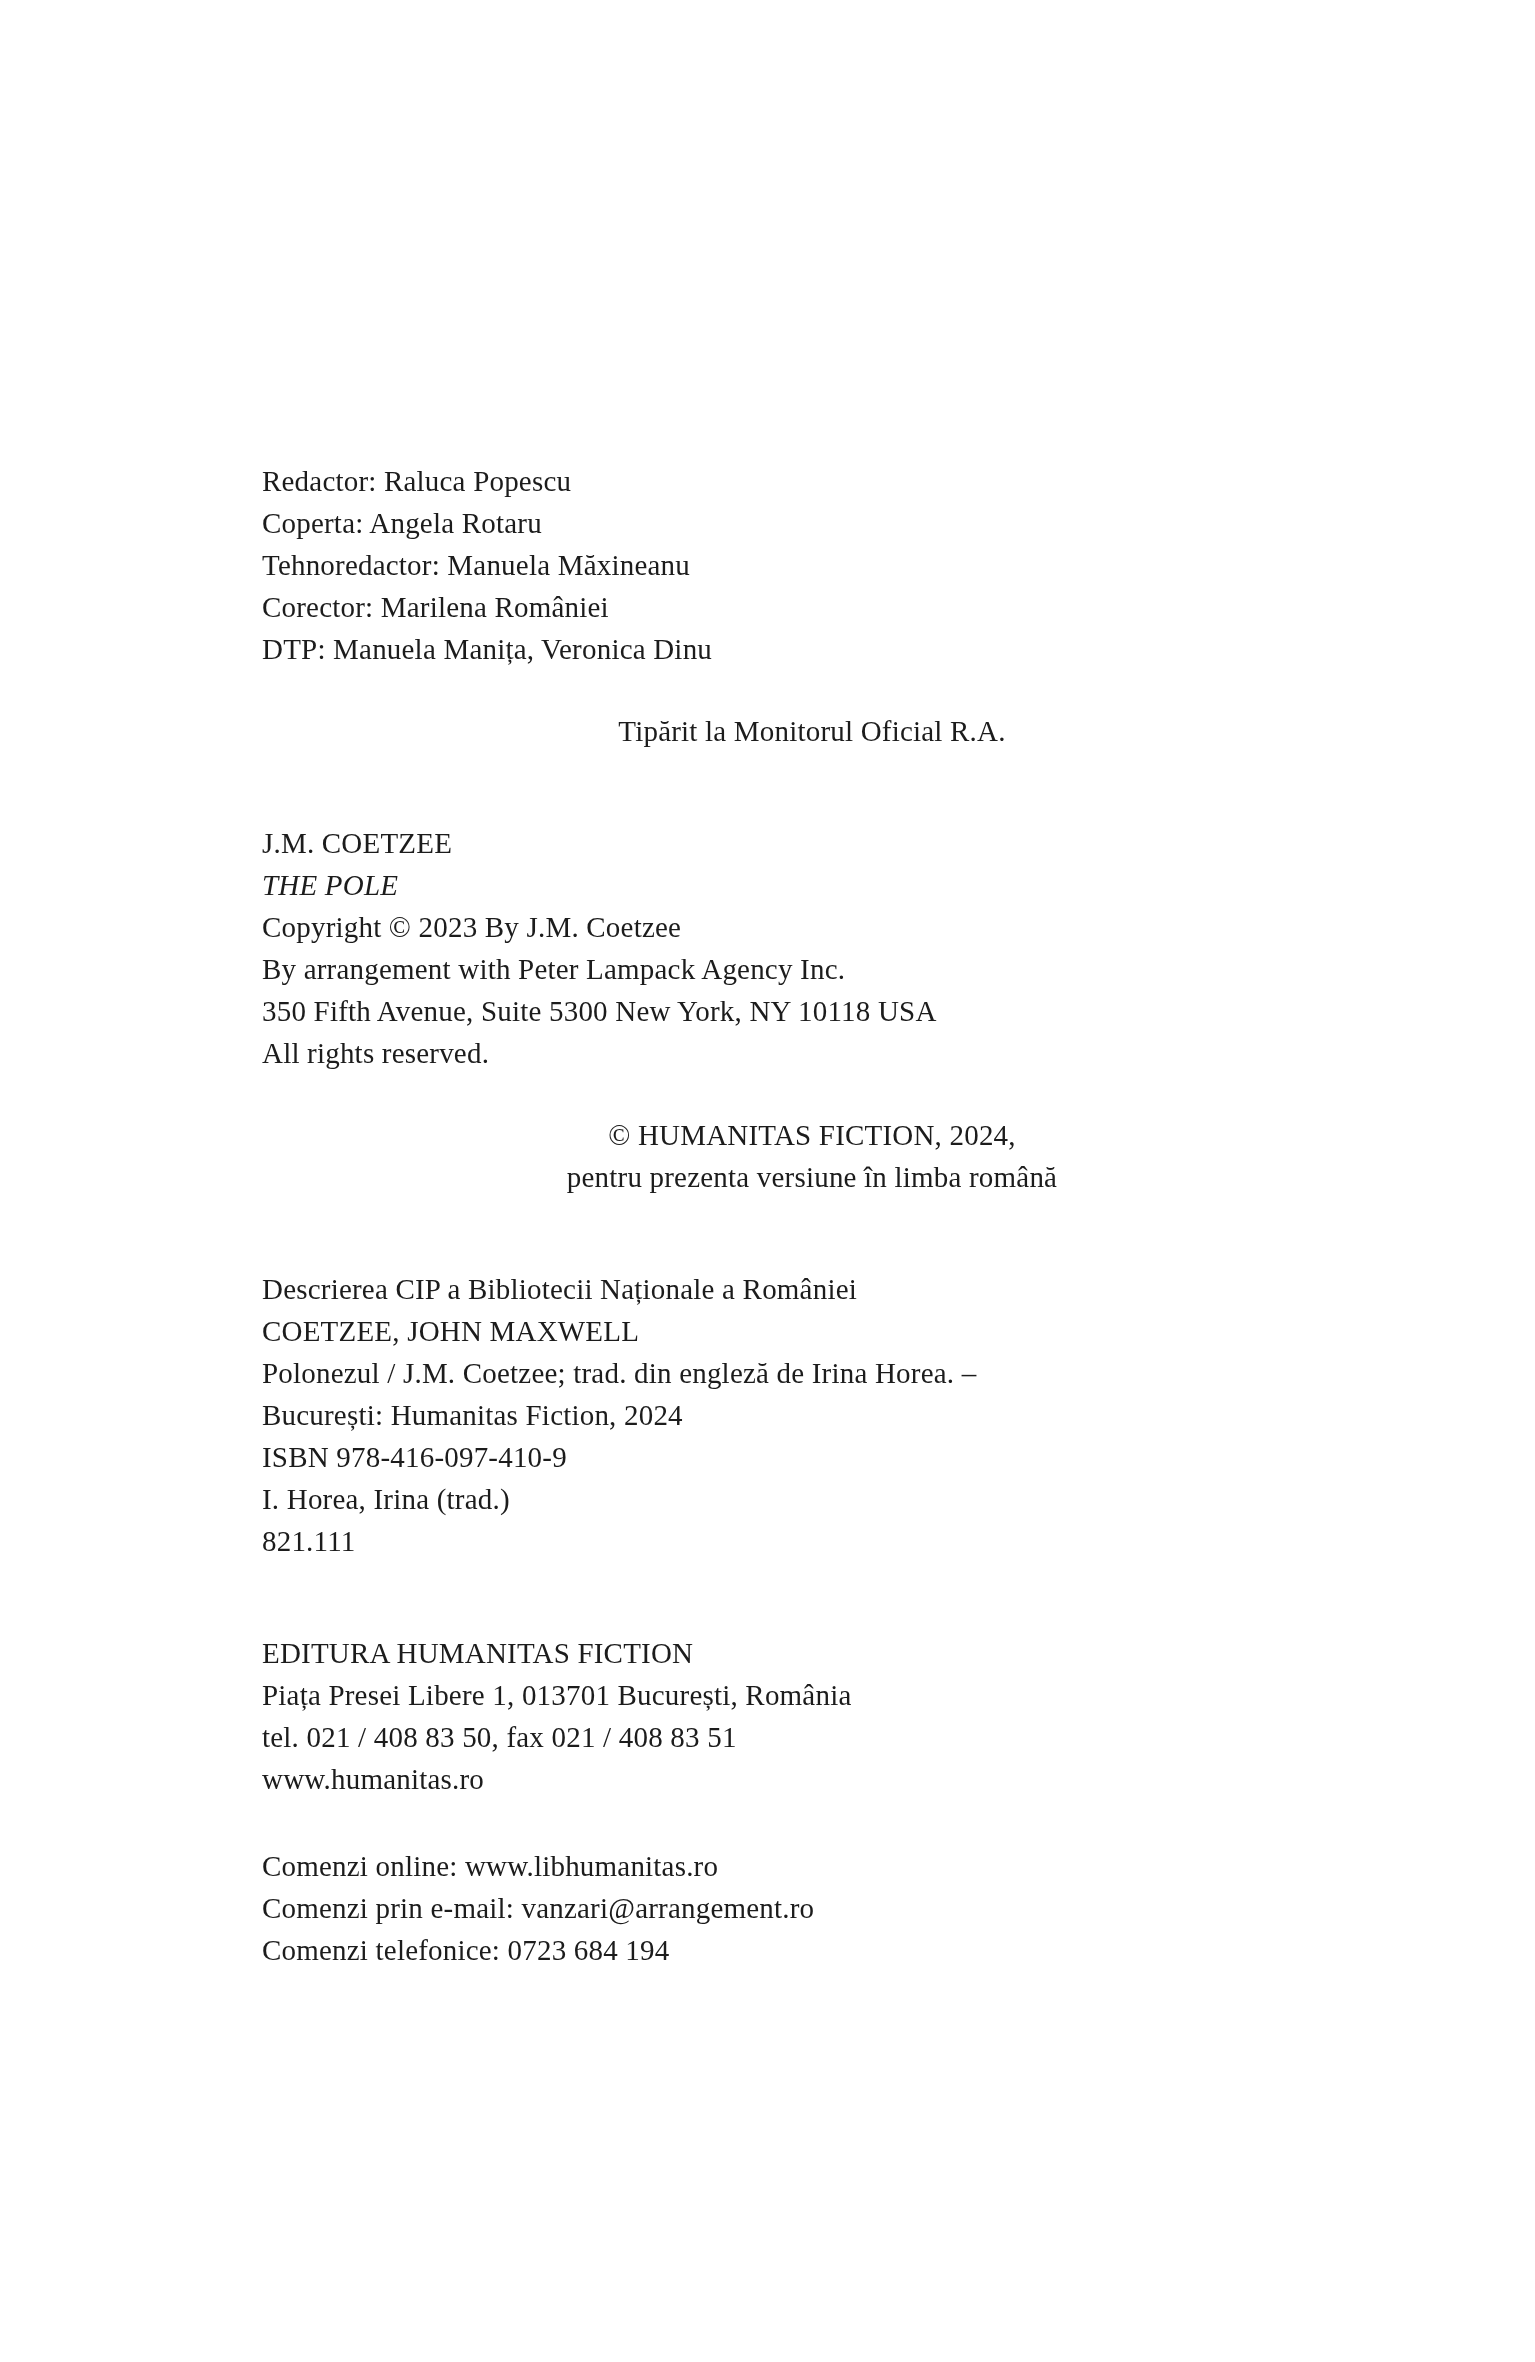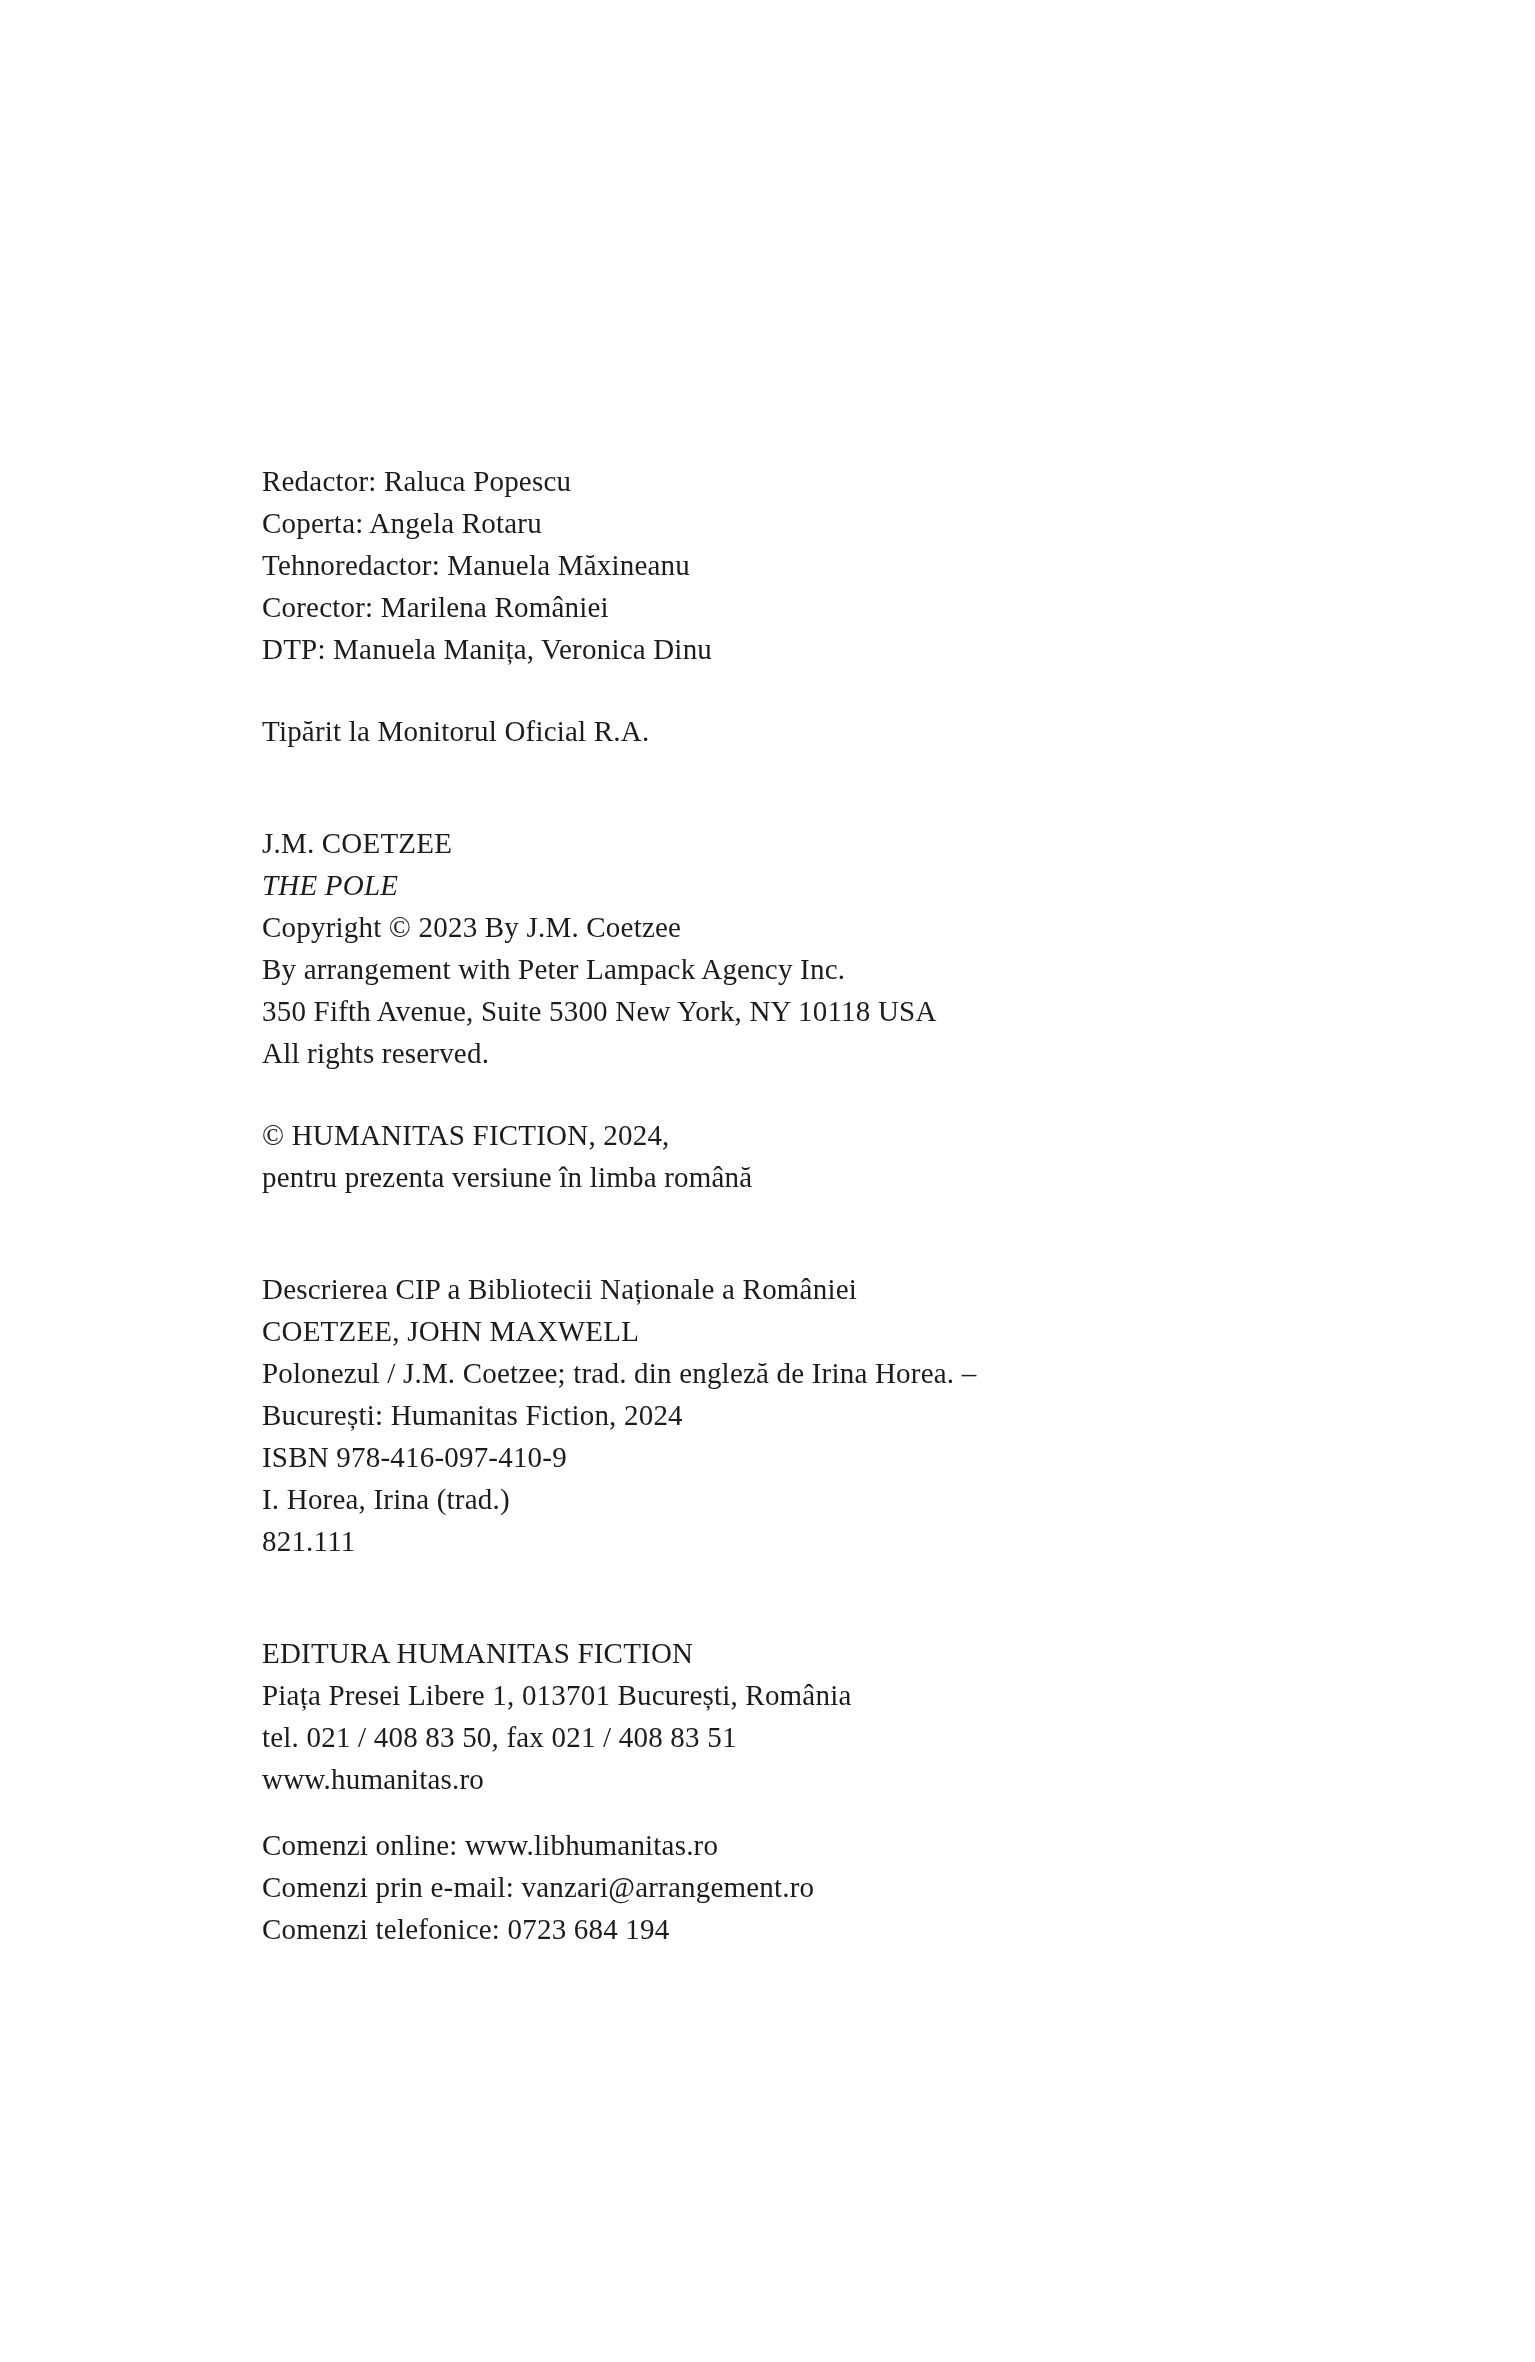--- a/index.html
+++ b/index.html
@@ -29,22 +29,22 @@
   }
   .line {
     font-size: 29px;
     line-height: 42px;
     letter-spacing: 0.2px;
     white-space: pre-wrap;
   }
   .italic {
     font-style: italic;
   }
-  .gap-s  { margin-top: 24px; font-family: Liberation Serif, serif; }
-  .gap-m  { margin-top: 40px; }
+  .gap-s  { margin-top: 45px; font-family: Liberation Serif, serif; }
+  .gap-m  { margin-top: 40px; text-align: center; }
   .gap-l  { margin-top: 70px; }
 </style>
 </head>
 <body>
 
 <div class="page">
   <div class="content">
 
     <div class="block">
       <div class="line">Redactor: Raluca Popescu</div>

